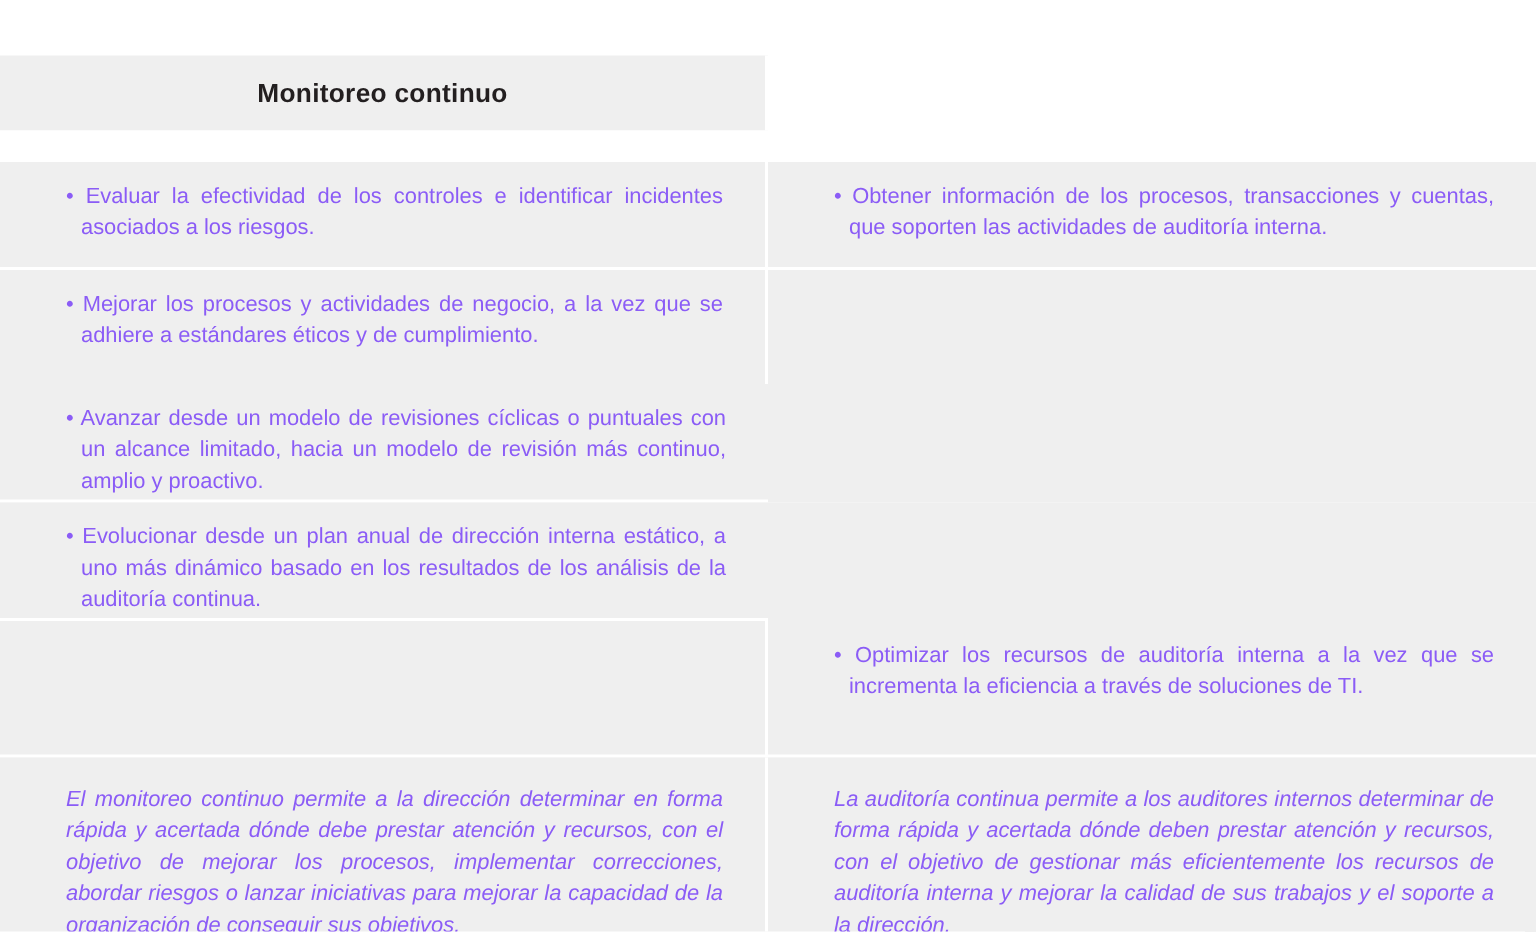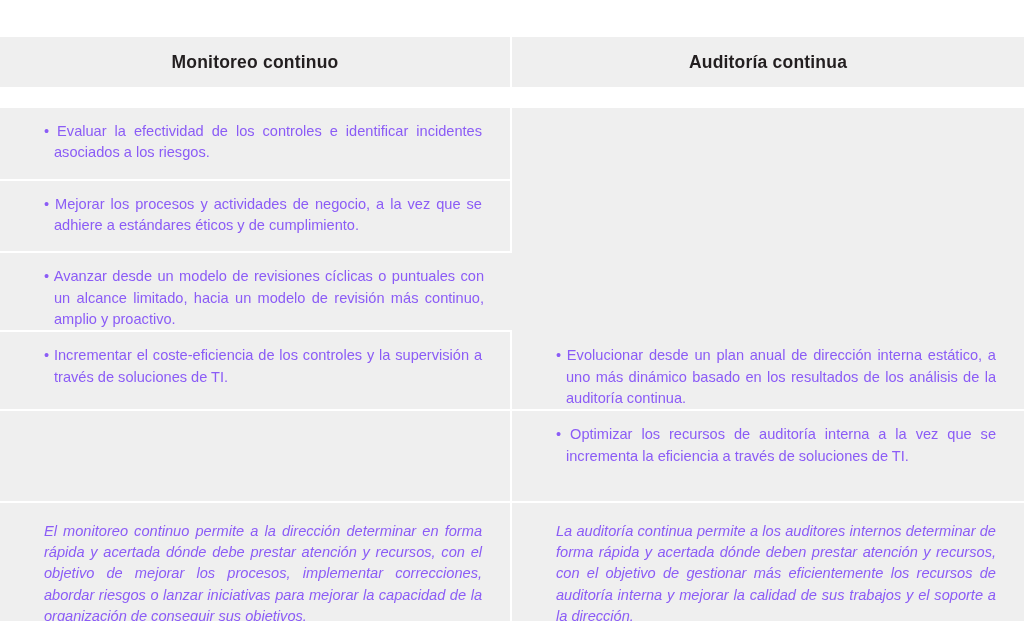--- a/index.html
+++ b/index.html
@@ -75,57 +75,56 @@
   }
   .bullet-cell {
     text-indent: -10px;
     padding-left: 54px;
   }
   .empty-cell {
     padding: 13px 28px;
   }
   
   .r1 { height: 76px; }
-  .r2 { height: 76px; }
+  .r2 { height: 76px; flex-direction: column; }
   .r3 { height: 79px; }
   .r4 { height: 79px; }
   .r5 { height: 96px; }
   .r6 { height: 162px; }
   .summary-cell {
     border-bottom: none;
     padding-top: 18px;
     font-style: italic;
   }
 </style>
 </head>
 <body>
 
 <div class="table">
 
   <div class="row header-row">
     <div class="cell header-cell">Monitoreo continuo</div>
-    <div class="cell header-cell last">Auditoría continua</div>
   </div>
 
   <div class="spacer-row"></div>
 
   <div class="row body-row r1">
     <div class="cell body-cell bullet-cell">• Evaluar la efectividad de los controles e identificar incidentes asociados a los riesgos.</div>
+    <div class="cell body-cell bullet-cell last">• Obtener información de los procesos, transacciones y cuentas, que soporten las actividades de auditoría interna.</div>
   </div>
 
   <div class="row body-row r2">
     <div class="cell body-cell bullet-cell">• Mejorar los procesos y actividades de negocio, a la vez que se adhiere a estándares éticos y de cumplimiento.</div>
   </div>
 
   <div class="row body-row r3">
     <div class="cell body-cell bullet-cell last">• Avanzar desde un modelo de revisiones cíclicas o puntuales con un alcance limitado, hacia un modelo de revisión más continuo, amplio y proactivo.</div>
   </div>
 
   <div class="row body-row r4">
-    <div class="cell body-cell bullet-cell">• Incrementar el coste-eficiencia de los controles y la supervisión a través de soluciones de TI.</div>
     <div class="cell body-cell bullet-cell last">• Evolucionar desde un plan anual de dirección interna estático, a uno más dinámico basado en los resultados de los análisis de la auditoría continua.</div>
   </div>
 
   <div class="row body-row r5">
     <div class="cell body-cell empty-cell"></div>
     <div class="cell body-cell bullet-cell last">• Optimizar los recursos de auditoría interna a la vez que se incrementa la eficiencia a través de soluciones de TI.</div>
   </div>
 
   <div class="row body-row r6">
     <div class="cell body-cell summary-cell">El monitoreo continuo permite a la dirección determinar en forma rápida y acertada dónde debe prestar atención y recursos, con el objetivo de mejorar los procesos, implementar correcciones, abordar riesgos o lanzar iniciativas para mejorar la capacidad de la organización de conseguir sus objetivos.</div>

